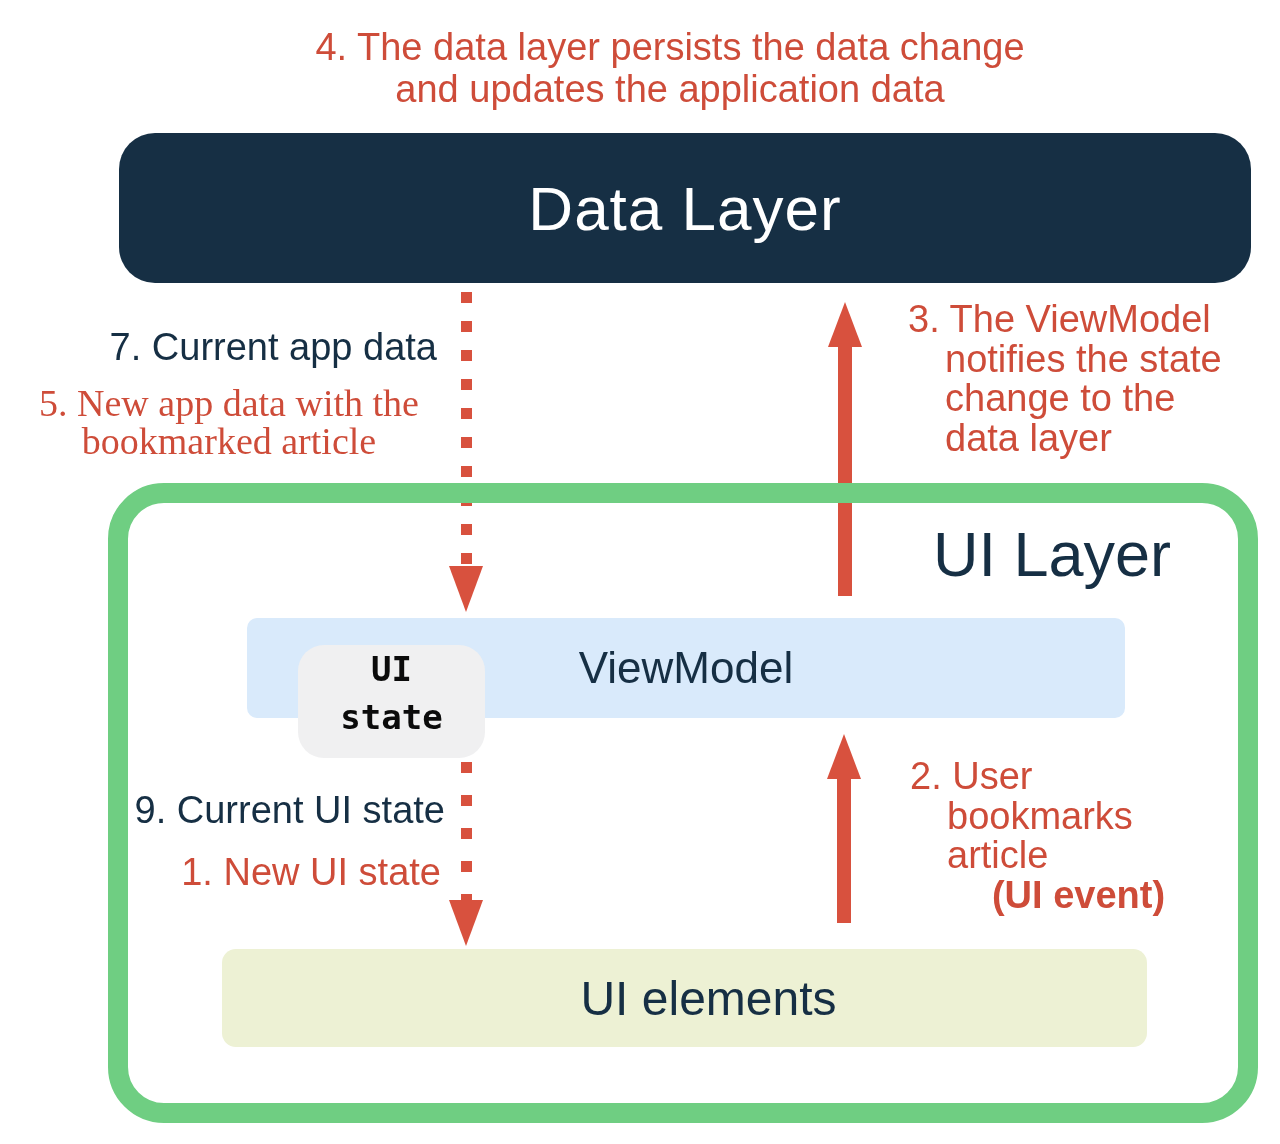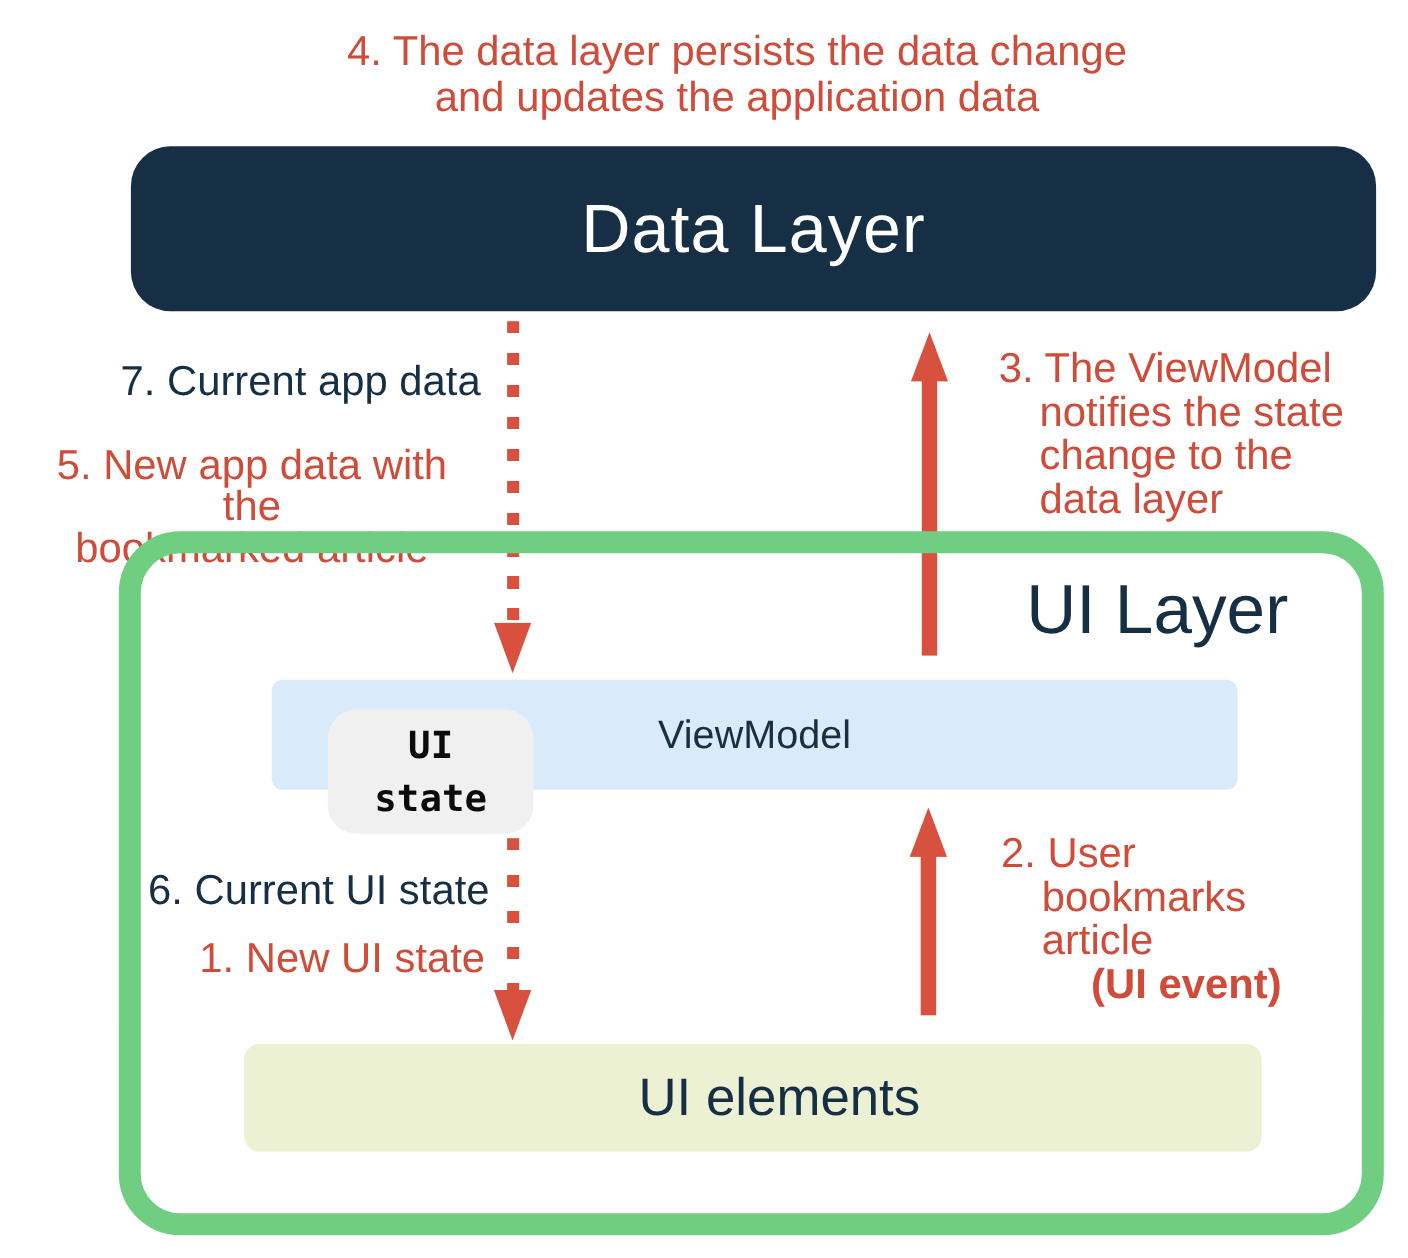--- a/index.html
+++ b/index.html
@@ -35,27 +35,27 @@
     box-sizing:border-box;background:transparent;
   }
   .ui-layer-label{left:933px;top:518px;font-size:63px;color:#162F44;}
 
   
   .viewmodel-box{
     left:247px;top:618px;width:878px;height:100px;
     background:#D9EAFB;border-radius:10px;
     display:flex;align-items:center;justify-content:center;
   }
-  .viewmodel-label{color:#162F44;font-size:36px;}
+  .viewmodel-label{color:#162F44;font-size:44px;}
 
   
   .ui-state-box{
     left:298px;top:645px;width:187px;height:113px;
     background:#F0F0F1;border-radius:26px;
-    display:flex;align-items:center;justify-content:center;
+    display:flex;align-items:flex-start;justify-content:center;
     z-index:5;
   }
   .ui-state-label{
     font-family:"DejaVu Sans Mono", monospace;
     font-weight:bold;color:#0b0b0b;
     font-size:34px;line-height:48px;text-align:center;
   }
 
   
   .ui-elements-box{
@@ -86,22 +86,22 @@
   .head-up{
     width:34px;height:45px;background:#D8513E;
     clip-path:polygon(50% 0,100% 100%,0 100%);
   }
   .head-up.a{left:828px;top:302px;}
   .head-up.b{left:827px;top:734px;}
 
   
   .step4{left:240px;top:26px;width:860px;line-height:42px;}
   .step0{left:37px;top:327px;width:400px;}
-  .step5{left:22px;top:404px;width:414px;line-height:38px;}
-  .step3{left:908px;top:316px;width:320px;line-height:39.5px;}
+  .step5{left:22px;top:384px;width:414px;line-height:38px;font-family:Liberation Serif, serif;}
+  .step3{left:908px;top:300px;width:320px;line-height:39.5px;}
   .step1{left:45px;top:790px;width:400px;}
   .step6{left:41px;top:852px;width:400px;}
   .step2{left:910px;top:757px;width:300px;line-height:39.5px;}
   .step2-bold{padding-left:37px;font-weight:bold;text-align:center;}
 </style>
 </head>
 <body>
 
 <div id="canvas">
 
@@ -138,21 +138,21 @@
 
   <div class="abs viewmodel-box">
     <span class="viewmodel-label">ViewModel</span>
   </div>
 
   <div class="abs ui-state-box">
     <span class="ui-state-label pre">UI
 state</span>
   </div>
 
-  <div class="abs annot navy-text right step1">6. Current UI state</div>
+  <div class="abs annot navy-text right step1">9. Current UI state</div>
   <div class="abs annot red-text right step6">1. New UI state</div>
 
   <div class="abs annot red-text step2">
     <div class="pre hang">2. User
 bookmarks
 article</div>
     <div class="step2-bold">(UI event)</div>
   </div>
 
   <div class="abs ui-elements-box">

